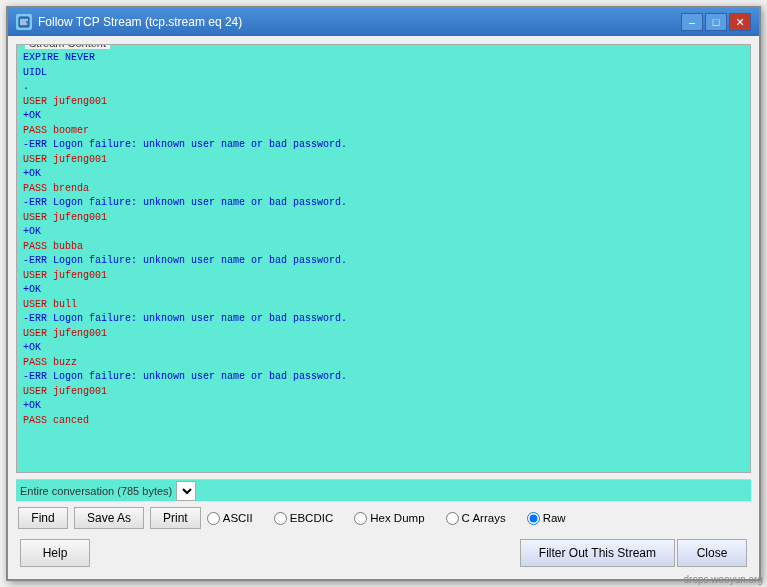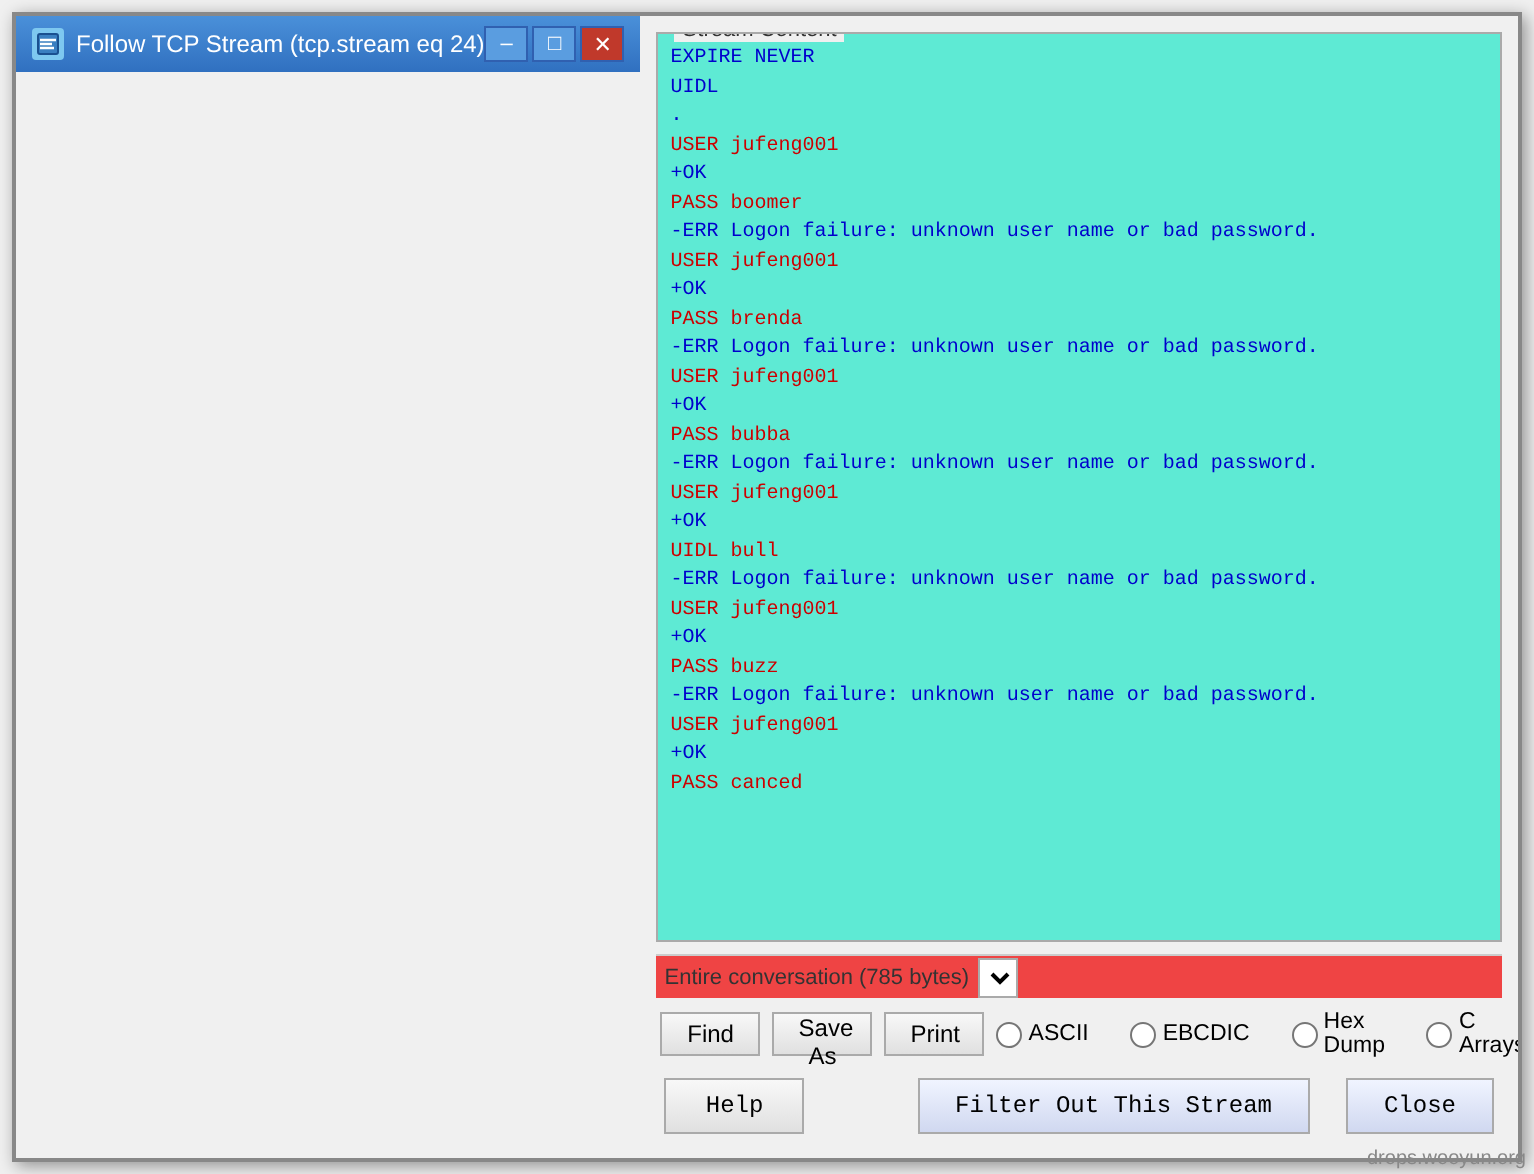--- a/index.html
+++ b/index.html
@@ -13,21 +13,21 @@
       align-items: center;
       justify-content: center;
     }
     .window {
       width: 755px;
       height: 575px;
       background: #f0f0f0;
       border: 2px solid #888;
       box-shadow: 2px 2px 8px rgba(0,0,0,0.4);
       display: flex;
-      flex-direction: row;
+      flex-direction: column;
     }
     .title-bar {
       background: linear-gradient(to bottom, #4a90d9, #3070c0);
       color: white;
       padding: 5px 8px;
       display: flex;
       align-items: center;
       justify-content: space-between;
       height: 28px;
       flex-shrink: 0;
@@ -107,21 +107,21 @@
     }
     .line { display: block; white-space: pre; }
     .line.blue { color: #0000cc; }
     .line.red { color: #cc0000; }
     .status-bar-area {
       display: flex;
       align-items: center;
       height: 22px;
       padding: 0 4px;
       border-top: 1px solid #ccc;
-      background: #ef4444;
+      background: #5eead4;
       font-size: 11px;
       color: #333;
       flex-shrink: 0;
     }
     .status-dropdown {
       height: 18px;
       font-size: 11px;
       border: 1px solid #aaa;
       background: white;
     }
@@ -159,30 +159,29 @@
       cursor: pointer;
     }
     .footer-row {
       display: flex;
       align-items: center;
       justify-content: space-between;
       flex-shrink: 0;
       padding: 4px 4px 4px 4px;
     }
     .footer-left { display: flex; gap: 6px; }
-    .footer-right { display: flex; gap: 18px; }
+    .footer-right { display: flex; gap: 2px; }
     .footer-btn {
       height: 28px;
       padding: 0 18px;
       background: linear-gradient(to bottom, #f8f8f8, #e0e0e0);
       border: 1px solid #aaa;
       font-size: 12px;
       cursor: pointer;
       min-width: 70px;
-      font-family: Liberation Mono, monospace;
     }
     .footer-btn.accent {
       background: linear-gradient(to bottom, #f0f4ff, #d0d8f0);
     }
     .watermark {
       position: fixed;
       bottom: 2px;
       right: 4px;
       font-size: 10px;
       color: #888;
@@ -229,21 +228,21 @@
         <span class="line red">USER jufeng001</span>
         <span class="line blue">+OK</span>
         <span class="line red">PASS brenda</span>
         <span class="line blue">-ERR Logon failure: unknown user name or bad password.</span>
         <span class="line red">USER jufeng001</span>
         <span class="line blue">+OK</span>
         <span class="line red">PASS bubba</span>
         <span class="line blue">-ERR Logon failure: unknown user name or bad password.</span>
         <span class="line red">USER jufeng001</span>
         <span class="line blue">+OK</span>
-        <span class="line red">UIDL bull</span>
+        <span class="line red">USER bull</span>
         <span class="line blue">-ERR Logon failure: unknown user name or bad password.</span>
         <span class="line red">USER jufeng001</span>
         <span class="line blue">+OK</span>
         <span class="line red">PASS buzz</span>
         <span class="line blue">-ERR Logon failure: unknown user name or bad password.</span>
         <span class="line red">USER jufeng001</span>
         <span class="line blue">+OK</span>
         <span class="line red">PASS canced</span>
 
       </div>

